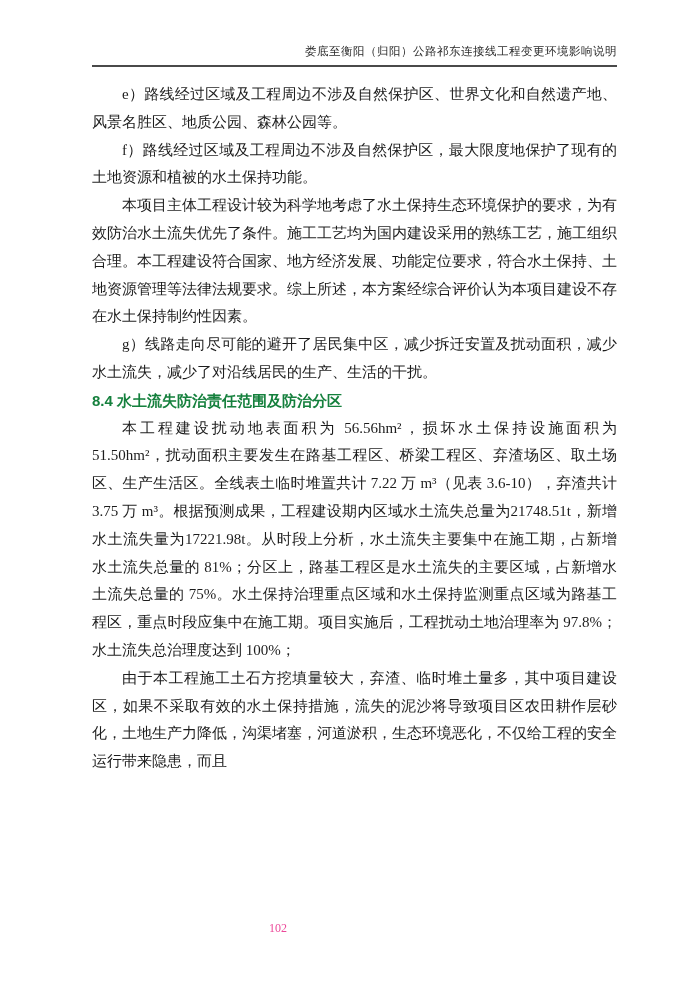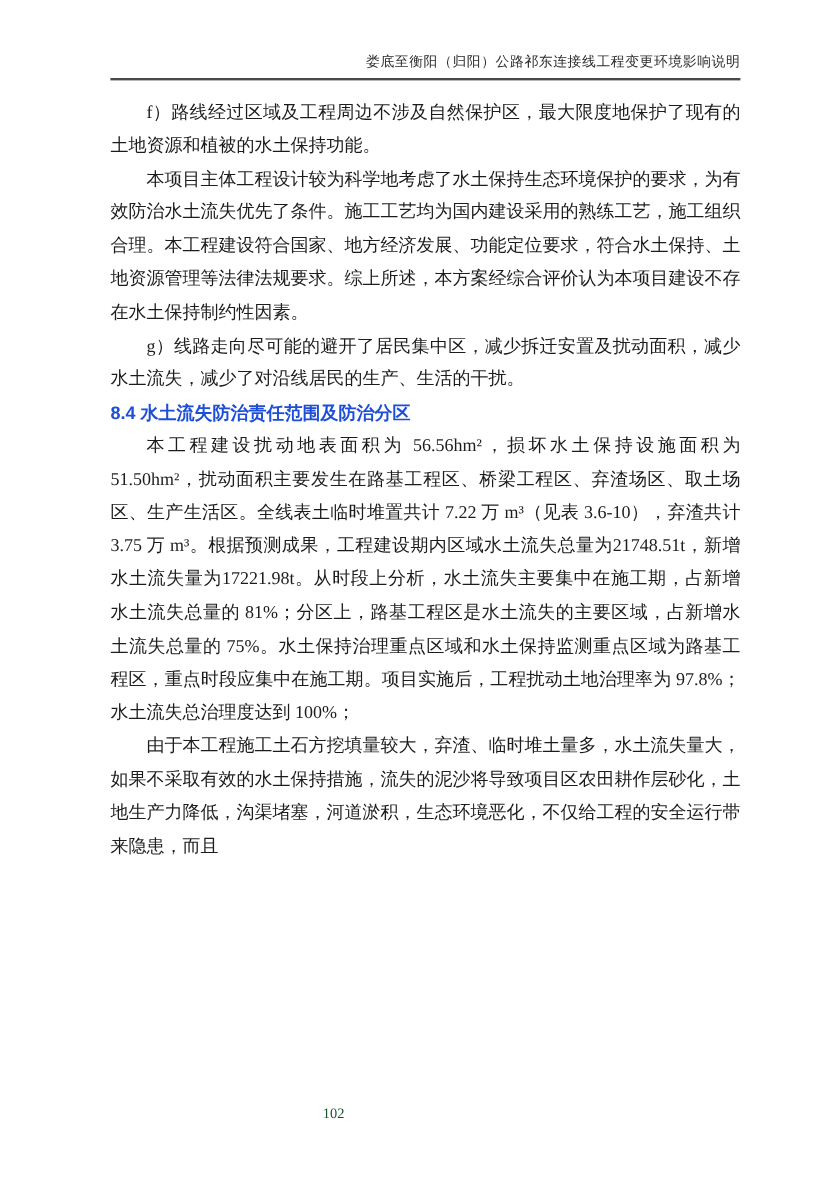--- a/index.html
+++ b/index.html
@@ -48,46 +48,47 @@
   .content p {
     margin: 0;
     text-indent: 2em;
   }
   .content h2 {
     margin: 0;
     font-size: 15px;
     line-height: 27.8px;
     font-weight: bold;
     text-indent: 0;
-    color: #1d4ed8;
+    color: #15803d;
     font-family: "Liberation Sans", "DejaVu Sans", sans-serif;
   }
   .page-footer {
     position: absolute;
     left: 0;
     width: 556px;
     top: 921px;
     text-align: center;
     font-size: 12px;
-    color: #14532d;
+    color: #ec4899;
   }
 </style>
 </head>
 <body>
 
 <div class="page">
 
   <div class="page-header">娄底至衡阳（归阳）公路祁东连接线工程变更环境影响说明</div>
 
   <div class="header-rule"></div>
 
   <div class="content">
+    <p>e）路线经过区域及工程周边不涉及自然保护区、世界文化和自然遗产地、风景名胜区、地质公园、森林公园等。</p>
     <p>f）路线经过区域及工程周边不涉及自然保护区，最大限度地保护了现有的土地资源和植被的水土保持功能。</p>
     <p>本项目主体工程设计较为科学地考虑了水土保持生态环境保护的要求，为有效防治水土流失优先了条件。施工工艺均为国内建设采用的熟练工艺，施工组织合理。本工程建设符合国家、地方经济发展、功能定位要求，符合水土保持、土地资源管理等法律法规要求。综上所述，本方案经综合评价认为本项目建设不存在水土保持制约性因素。</p>
     <p>g）线路走向尽可能的避开了居民集中区，减少拆迁安置及扰动面积，减少水土流失，减少了对沿线居民的生产、生活的干扰。</p>
     <h2>8.4 水土流失防治责任范围及防治分区</h2>
     <p>本工程建设扰动地表面积为 56.56hm²，损坏水土保持设施面积为 51.50hm²，扰动面积主要发生在路基工程区、桥梁工程区、弃渣场区、取土场区、生产生活区。全线表土临时堆置共计 7.22 万 m³（见表 3.6-10），弃渣共计 3.75 万 m³。根据预测成果，工程建设期内区域水土流失总量为21748.51t，新增水土流失量为17221.98t。从时段上分析，水土流失主要集中在施工期，占新增水土流失总量的 81%；分区上，路基工程区是水土流失的主要区域，占新增水土流失总量的 75%。水土保持治理重点区域和水土保持监测重点区域为路基工程区，重点时段应集中在施工期。项目实施后，工程扰动土地治理率为 97.8%；水土流失总治理度达到 100%；</p>
-    <p>由于本工程施工土石方挖填量较大，弃渣、临时堆土量多，水土流失量大，如果不采取有效的水土保持措施，流失的泥沙将导致项目区农田耕作层砂化，土地生产力降低，沟渠堵塞，河道淤积，生态环境恶化，不仅给工程的安全运行带来隐患，而且</p>
+    <p>由于本工程施工土石方挖填量较大，弃渣、临时堆土量多，其中项目建设区，如果不采取有效的水土保持措施，流失的泥沙将导致项目区农田耕作层砂化，土地生产力降低，沟渠堵塞，河道淤积，生态环境恶化，不仅给工程的安全运行带来隐患，而且</p>
   </div>
 
   <div class="page-footer">102</div>
 
 </div>
 
 </body></html>

